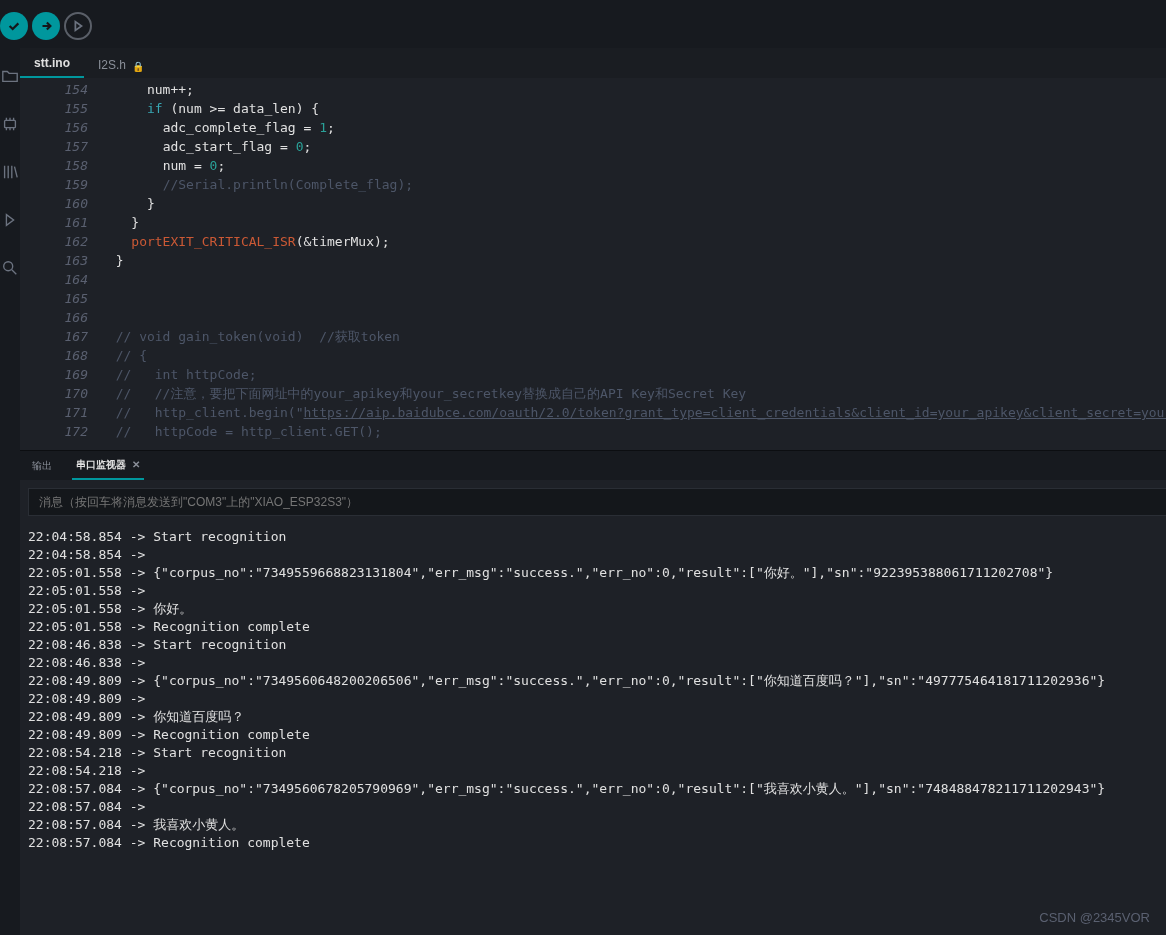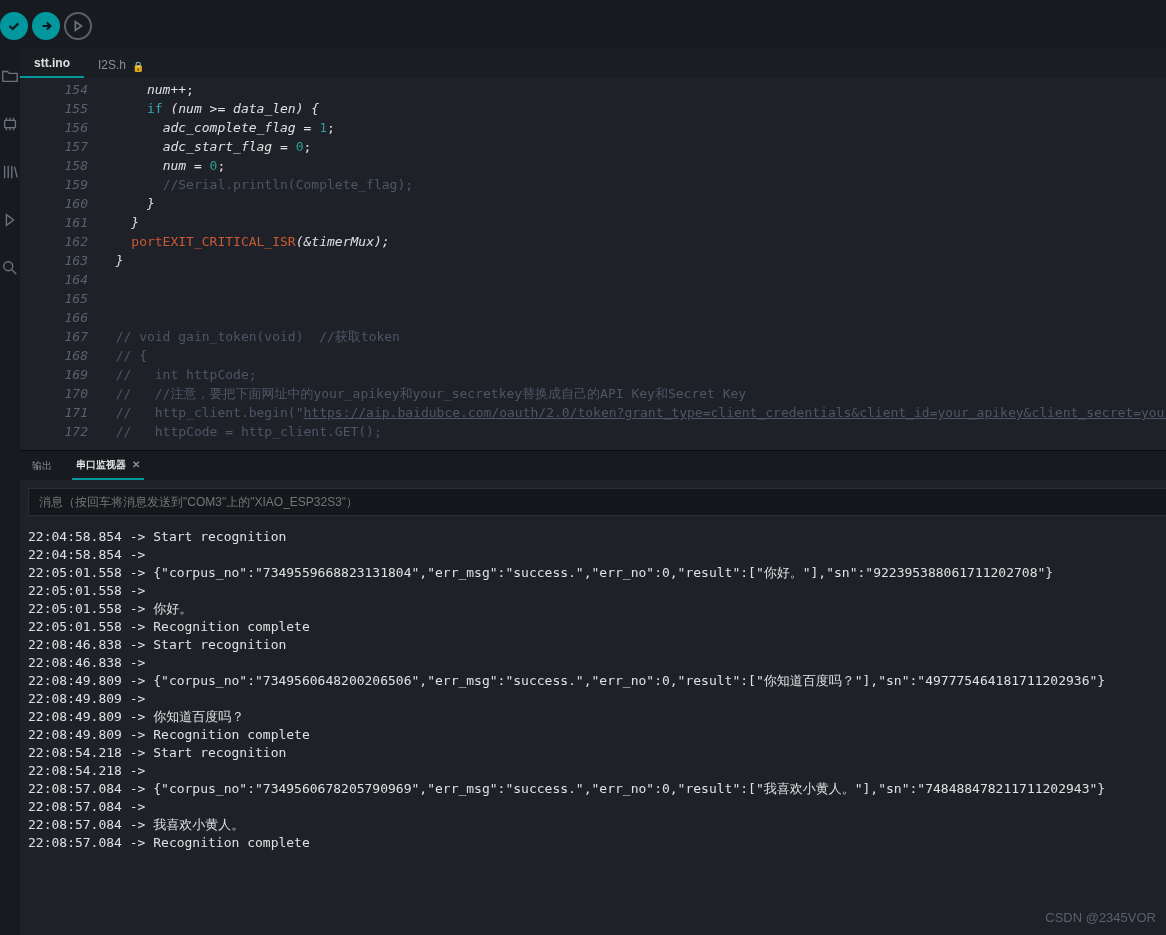--- a/index.html
+++ b/index.html
@@ -119,21 +119,21 @@
       font-family: Consolas, monospace;
       font-size: 13px;
       line-height: 19px;
       position: relative;
     }
     .code-line {
       white-space: pre;
       position: relative;
     }
     .k { color: #38a8b5; }
-    .n { color: #e0e0e0; font-style: italic; }
+    .n { color: #e0e0e0; }
     .o { color: #e0e0e0; }
     .num { color: #2aa198; }
     .c { color: #4d5668; }
     .url { color: #4d5668; text-decoration: underline; }
     .fn { color: #cb5935; }
     .bottom-tabs {
       display: flex;
       background: #171a1f;
       height: 30px;
       align-items: center;
@@ -176,21 +176,21 @@
       padding: 4px 8px;
       font-family: "SimSun", Consolas, monospace;
       font-size: 13px;
       line-height: 18px;
       color: #e0e0e0;
       overflow: hidden;
     }
     .serial-line { white-space: pre; }
     .watermark {
       position: absolute;
-      right: 10px;
+      right: 16px;
       bottom: 10px;
       color: #5a6070;
       font-size: 13px;
     }
   </style>
 </head>
 <body>
 
 <div class="top-bar"></div>
 

